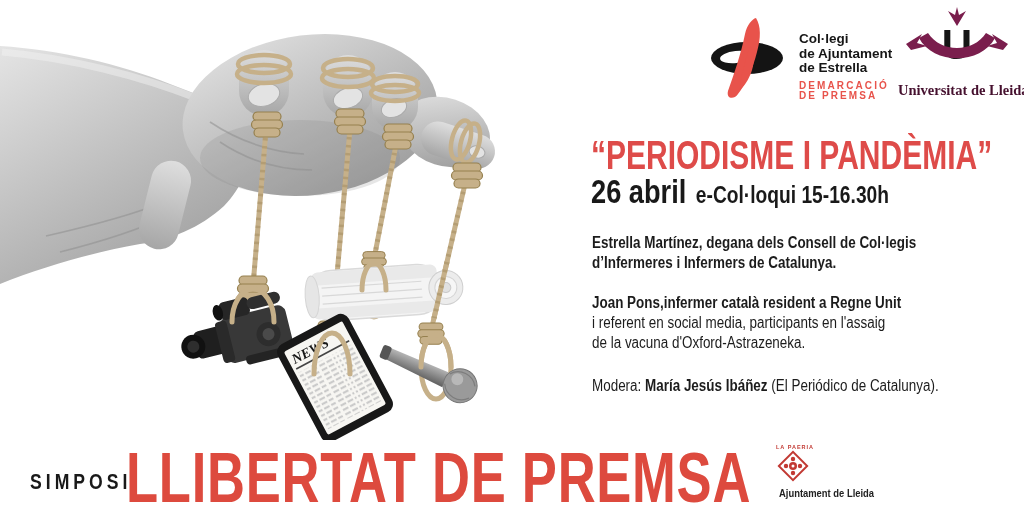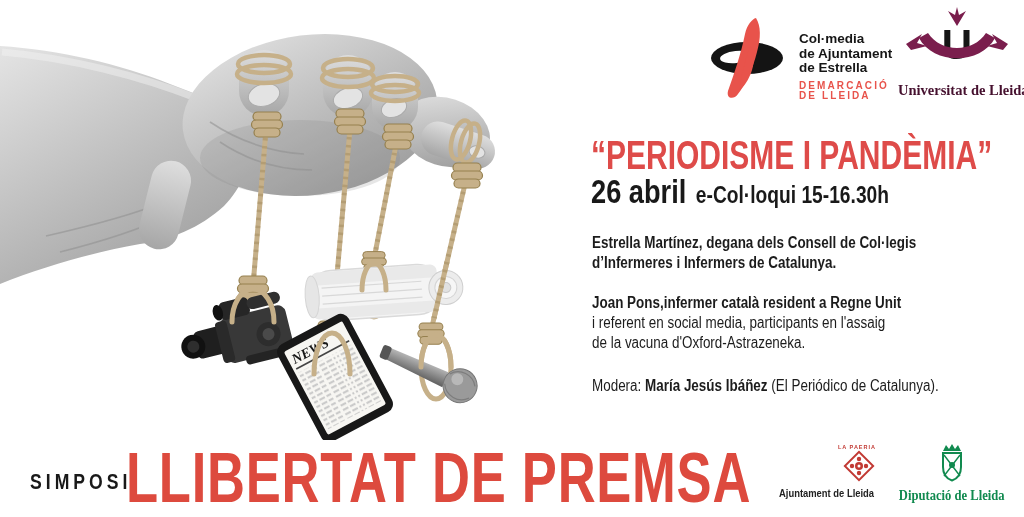--- a/index.html
+++ b/index.html
@@ -36,21 +36,21 @@
   .para .b{font-weight:700;}
   .para1{top:233px;font-weight:700;}
   .para2{top:293px;}
   .modera{top:376px;}
 
   
   .footer-kicker{position:absolute;left:30px;top:469px;font-size:22px;font-weight:700;
     letter-spacing:5px;color:#191919;transform:scaleX(.8);transform-origin:left top;white-space:nowrap;}
   .footer-title{position:absolute;left:126px;top:437px;font-size:71px;font-weight:700;
     color:#dd4a3e;transform:scaleX(.74);transform-origin:left top;letter-spacing:1px;white-space:nowrap;}
-  .paeria-logo{position:absolute;left:776px;top:444px;width:100px;text-align:right;}
+  .paeria-logo{position:absolute;left:776px;top:444px;width:100px;text-align:left;}
   .paeria-caption{font-size:5.5px;font-weight:700;letter-spacing:1px;color:#c23a34;}
   .paeria-name{font-size:10px;font-weight:700;color:#222;margin-top:2px;transform:scaleX(.94);transform-origin:center top;white-space:nowrap;}
   .diputacio-logo{position:absolute;left:884px;top:444px;width:136px;text-align:center;}
   .diputacio-name{display:inline-block;font-family:"Liberation Serif",serif;font-weight:700;font-size:14px;
     color:#118a4f;margin-top:2px;transform:scaleX(.9);transform-origin:center top;white-space:nowrap;}
 </style>
 </head>
 <body>
 
 <div class="poster">
@@ -198,27 +198,27 @@
   <div class="colegi-logo">
     <svg width="80" height="94" viewBox="0 0 80 94">
       <ellipse cx="37" cy="42" rx="36" ry="16" fill="#141414"></ellipse>
       <ellipse cx="26" cy="41" rx="16" ry="6" fill="#fff" transform="rotate(-6 26 41)"></ellipse>
       <path fill="#e8534b" d="M46,2 C51,10 51,22 47,36 C43,52 36,68 28,78 C24,84 16,83 18,75
                C24,58 31,38 35,18 C37,9 42,3 46,2 Z"></path>
       <path fill="#e8534b" d="M40,30 C44,34 45,44 42,54 C39,64 33,72 29,74 C31,62 35,44 40,30 Z"></path>
     </svg>
     <div class="colegi-text">
       <div class="colegi-name">
-        <div>Col·media</div>
+        <div>Col·legi</div>
         <div>de Ajuntament</div>
         <div>de Estrella</div>
       </div>
       <div class="colegi-division">
         <div>DEMARCACIÓ</div>
-        <div>DE LLEIDA</div>
+        <div>DE PREMSA</div>
       </div>
     </div>
   </div>
 
   <div class="udl-logo">
     <svg width="116" height="72" viewBox="0 0 116 72">
       <path fill="#7a1e4d" d="M58,21 L49,6 L56,10 L58,2 L60,10 L67,6 Z"></path>
       <text x="58" y="54" text-anchor="middle" font-size="42" font-weight="bold" font-family="'Liberation Sans',sans-serif" fill="#151515">U</text>
       <path fill="#7a1e4d" d="M7,39 L23,29 L18,38 L28,41 L12,45 Z"></path>
       <path fill="#7a1e4d" d="M109,39 L93,29 L98,38 L88,41 L104,45 Z"></path>
@@ -259,23 +259,14 @@
       <circle cx="17" cy="16" r="4" fill="#c23a34"></circle>
       <circle cx="17" cy="9" r="2.2" fill="#c23a34"></circle>
         <circle cx="17" cy="23" r="2.2" fill="#c23a34"></circle>
       <circle cx="10" cy="16" r="2.2" fill="#c23a34"></circle>
         <circle cx="24" cy="16" r="2.2" fill="#c23a34"></circle>
       <circle cx="17" cy="16" r="1.5" fill="#fff"></circle>
     </svg>
     <div class="paeria-name">Ajuntament de Lleida</div>
   </div>
 
-  <div class="diputacio-logo">
-    <svg width="26" height="38" viewBox="0 0 26 38">
-      <path fill="#118a4f" d="M4,7 L7,1 L10,5 L13,0 L16,5 L19,1 L22,7 Z"></path>
-      <path d="M4,9 H22 V23 C22,31 17.5,35 13,36.5 C8.5,35 4,31 4,23 Z" fill="#fff" stroke="#118a4f" stroke-width="2"></path>
-      <path d="M5,11 L21,32 M21,11 L5,32" stroke="#118a4f" stroke-width="1.4"></path>
-      <circle cx="13" cy="21" r="3" fill="#118a4f"></circle>
-    </svg>
-    <div><span class="diputacio-name">Diputació de Lleida</span></div>
-  </div>
 
 </div>
 
 </body></html>

